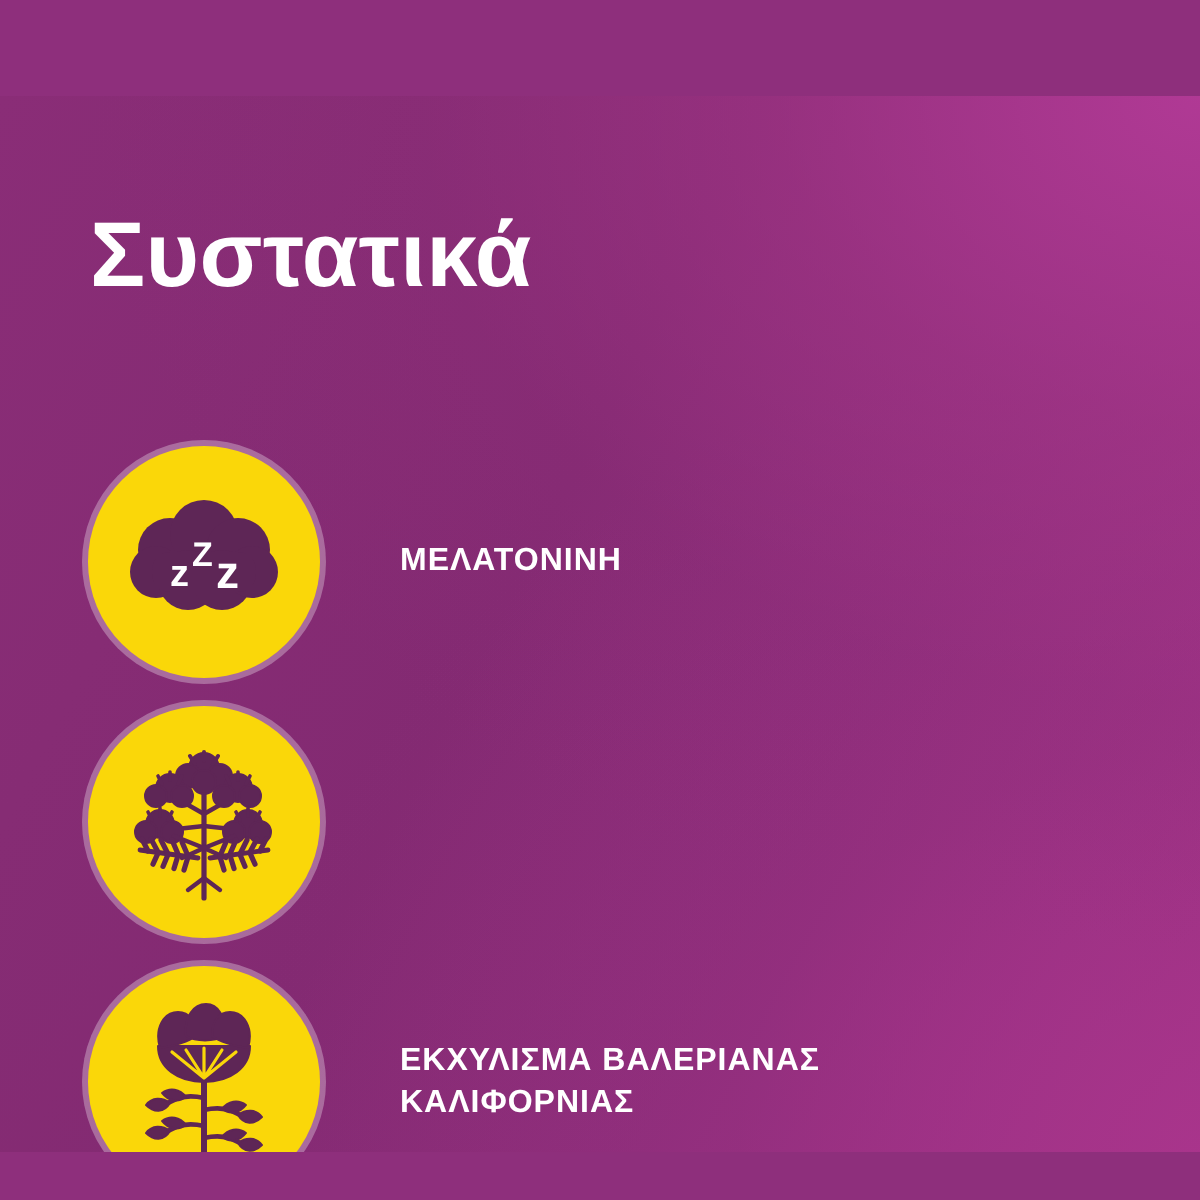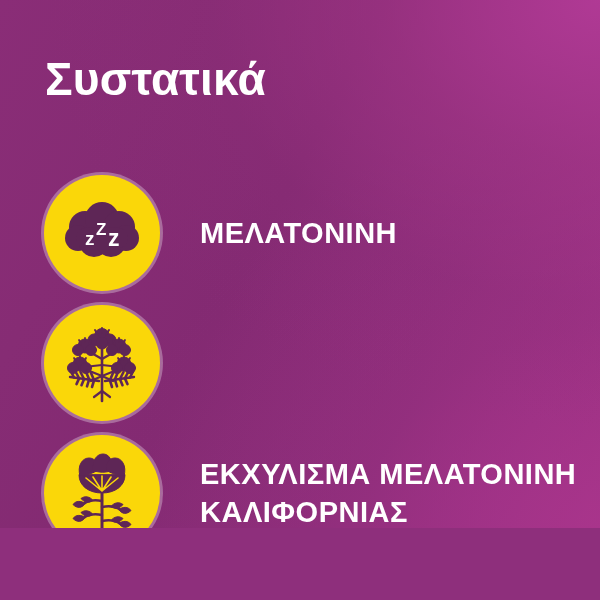--- a/index.html
+++ b/index.html
@@ -32,20 +32,21 @@
           rgba(169, 52, 140, 0.80) 0%,
           rgba(152, 47, 127, 0.38) 32%,
           rgba(130, 42, 112, 0.0) 66%),
       linear-gradient(118deg,
           #8a2d77 0%,
           #862c74 22%,
           #832a72 44%,
           #8d2e7b 68%,
           #9c3285 86%,
           #a63689 100%);
+    margin-top: 48px;
   }
 
   
   .title {
     position: absolute;
     left: 45px;
     top: 56px;
     margin: 0;
     color: #ffffff;
     font-size: 46px;
@@ -86,21 +87,21 @@
 
   .badge svg {
     display: block;
   }
 
   .row-label {
     flex: 1 1 auto;
     margin-left: 40px;
     padding-right: 18px;
     color: #ffffff;
-    font-size: 29px;
+    font-size: 16px;
     font-weight: 700;
     line-height: 1.32;
     letter-spacing: 0.5px;
     white-space: pre-line;
   }
 
   
   .row-1 { margin-top: 0px; }
   .row-2 { margin-top: 0px; }
   .row-3 { margin-top: 0px; }
@@ -244,18 +245,18 @@
                 <path d="M49 57.5 c3 -4 8 -5 12 -2 c-3 4 -8 5 -12 2 Z" stroke-width="1"></path>
 
                 <path d="M40 72 C49 70 56 72 61 77" stroke-width="2.4" fill="none"></path>
                 <path d="M57 74.5 c4 -3 9 -3 12 1 c-4 4 -9 4 -12 -1 Z" stroke-width="1"></path>
                 <path d="M49 71.5 c3 -4 8 -5 12 -2 c-3 4 -8 5 -12 2 Z" stroke-width="1"></path>
               </g>
             </g>
           </svg>
         </span>
       </div>
-      <div class="row-label">ΕΚΧΥΛΙΣΜΑ ΜΕΛΑΤΟΝΙΝΗ
+      <div class="row-label">ΕΚΧΥΛΙΣΜΑ ΒΑΛΕΡΙΑΝΑΣ
 ΚΑΛΙΦΟΡΝΙΑΣ</div>
     </div>
 
   </div>
 </div>
 
 </body></html>

